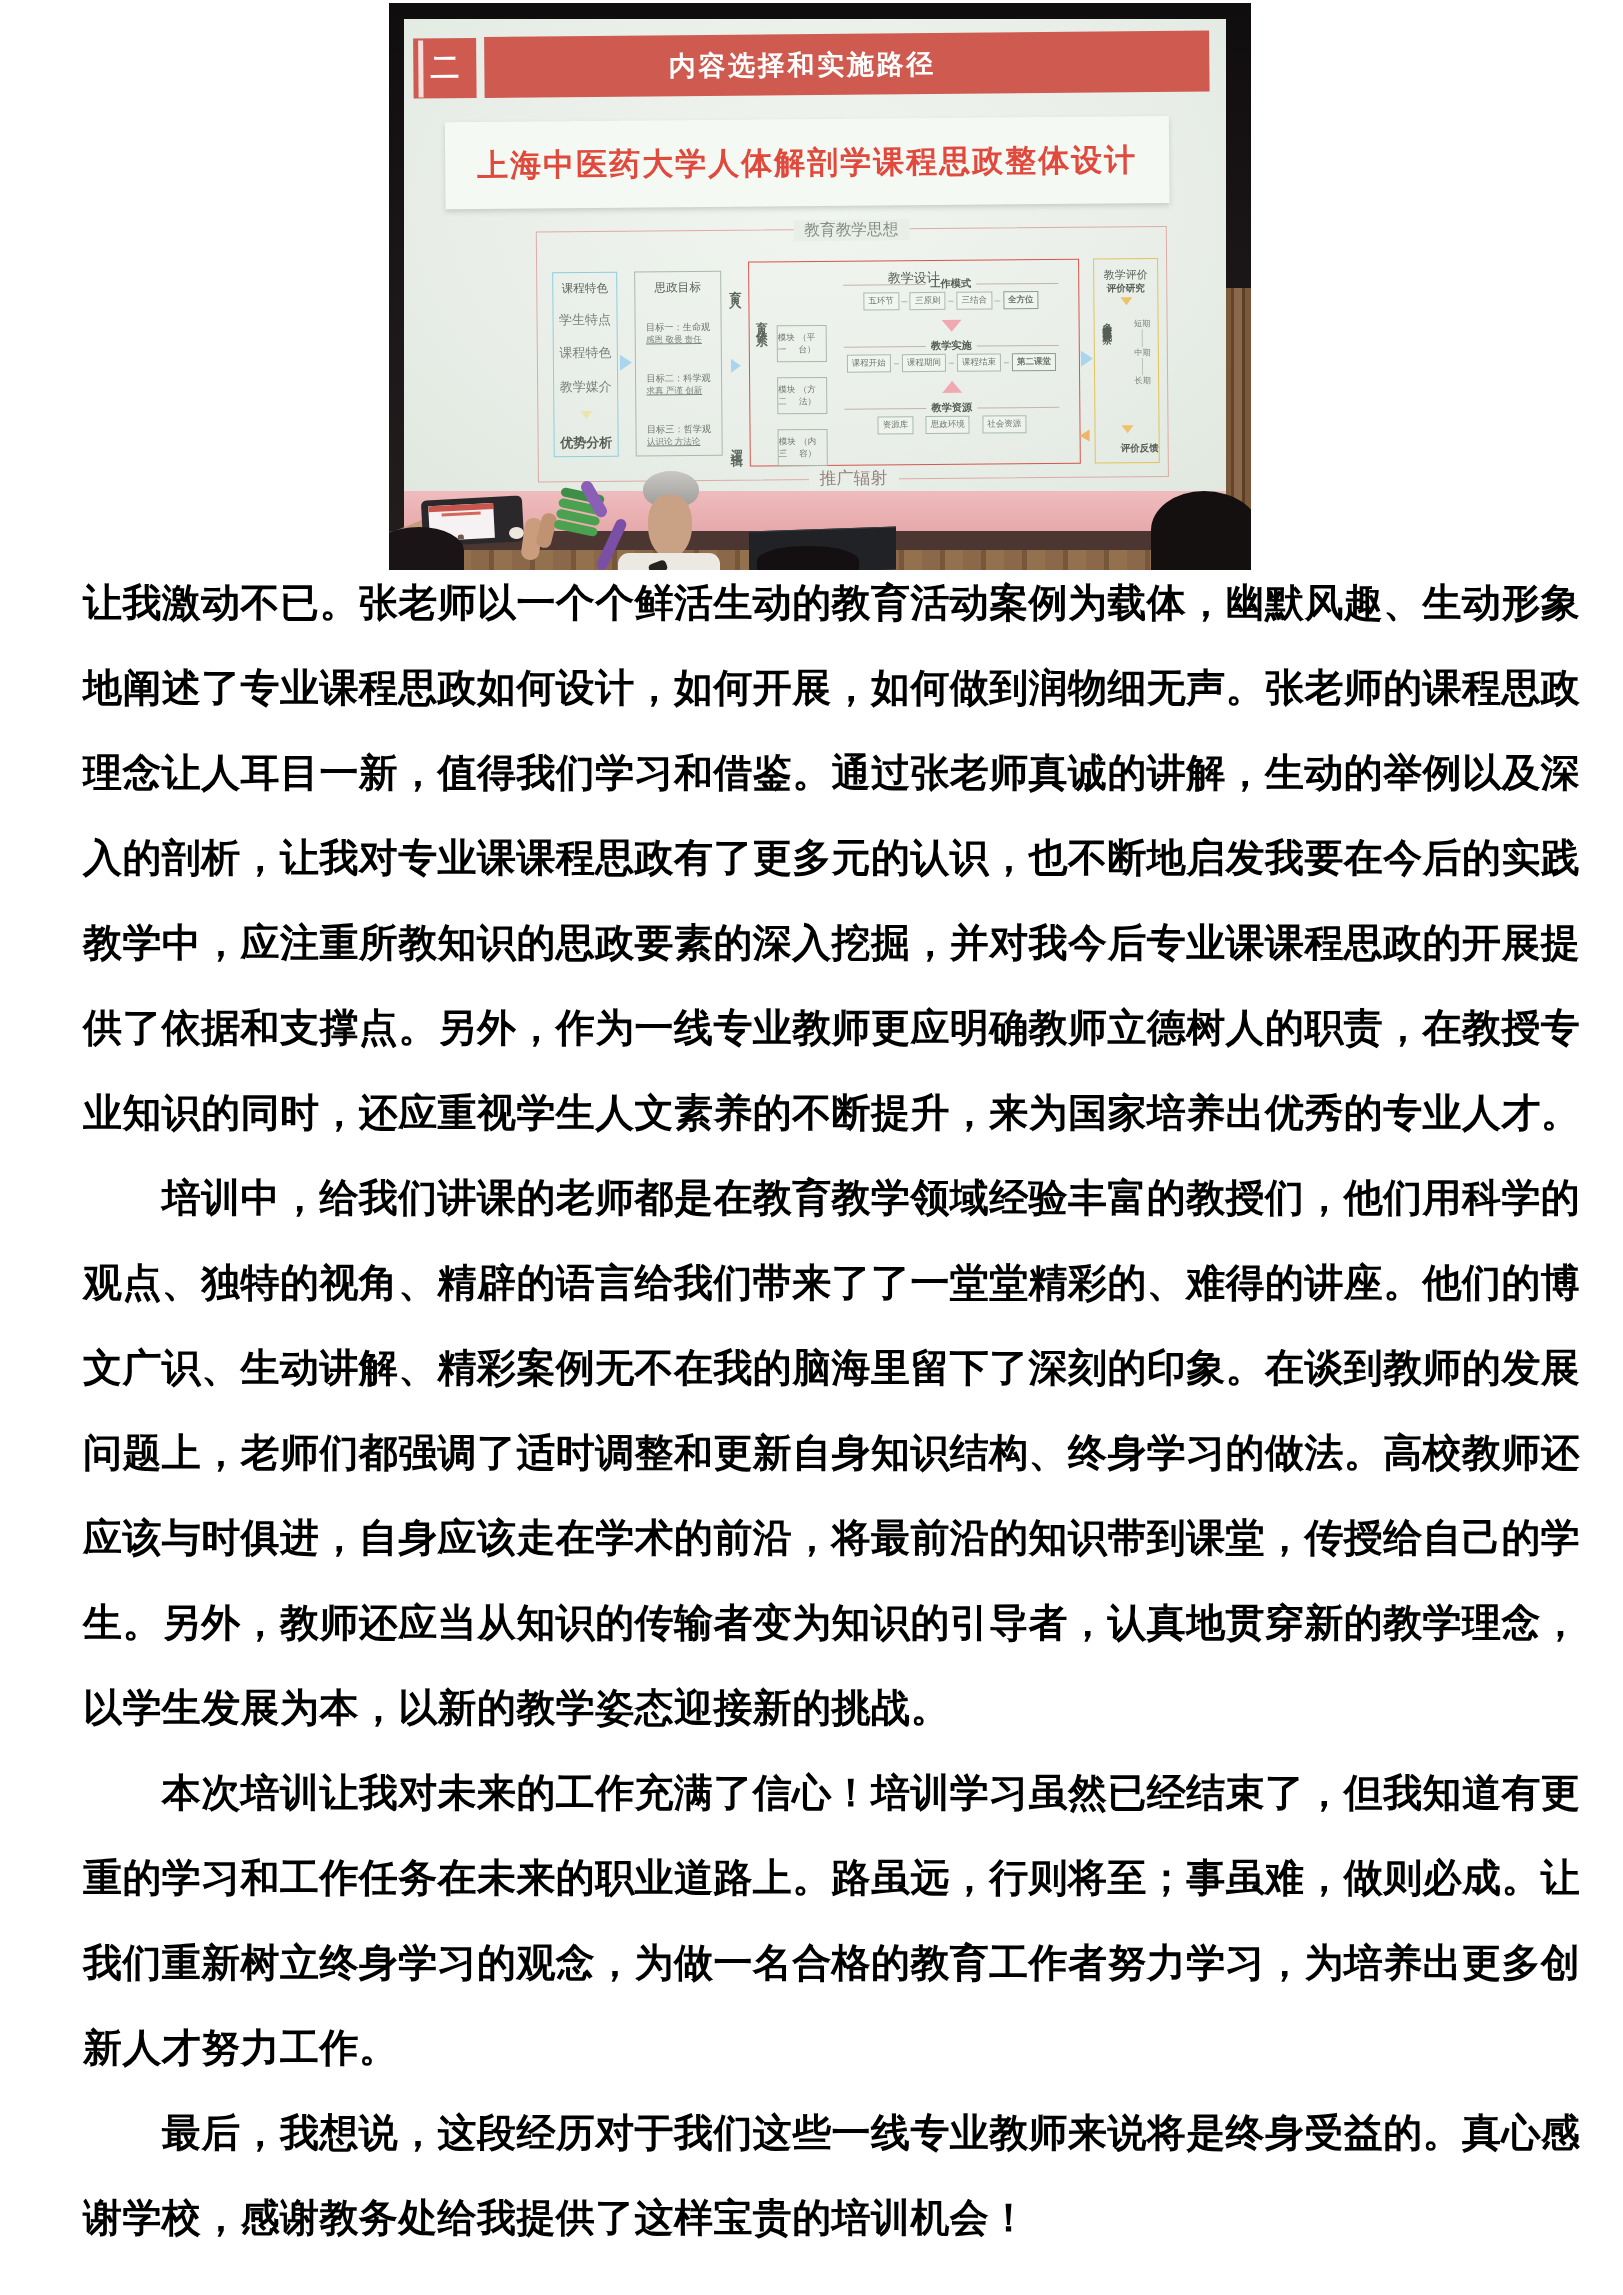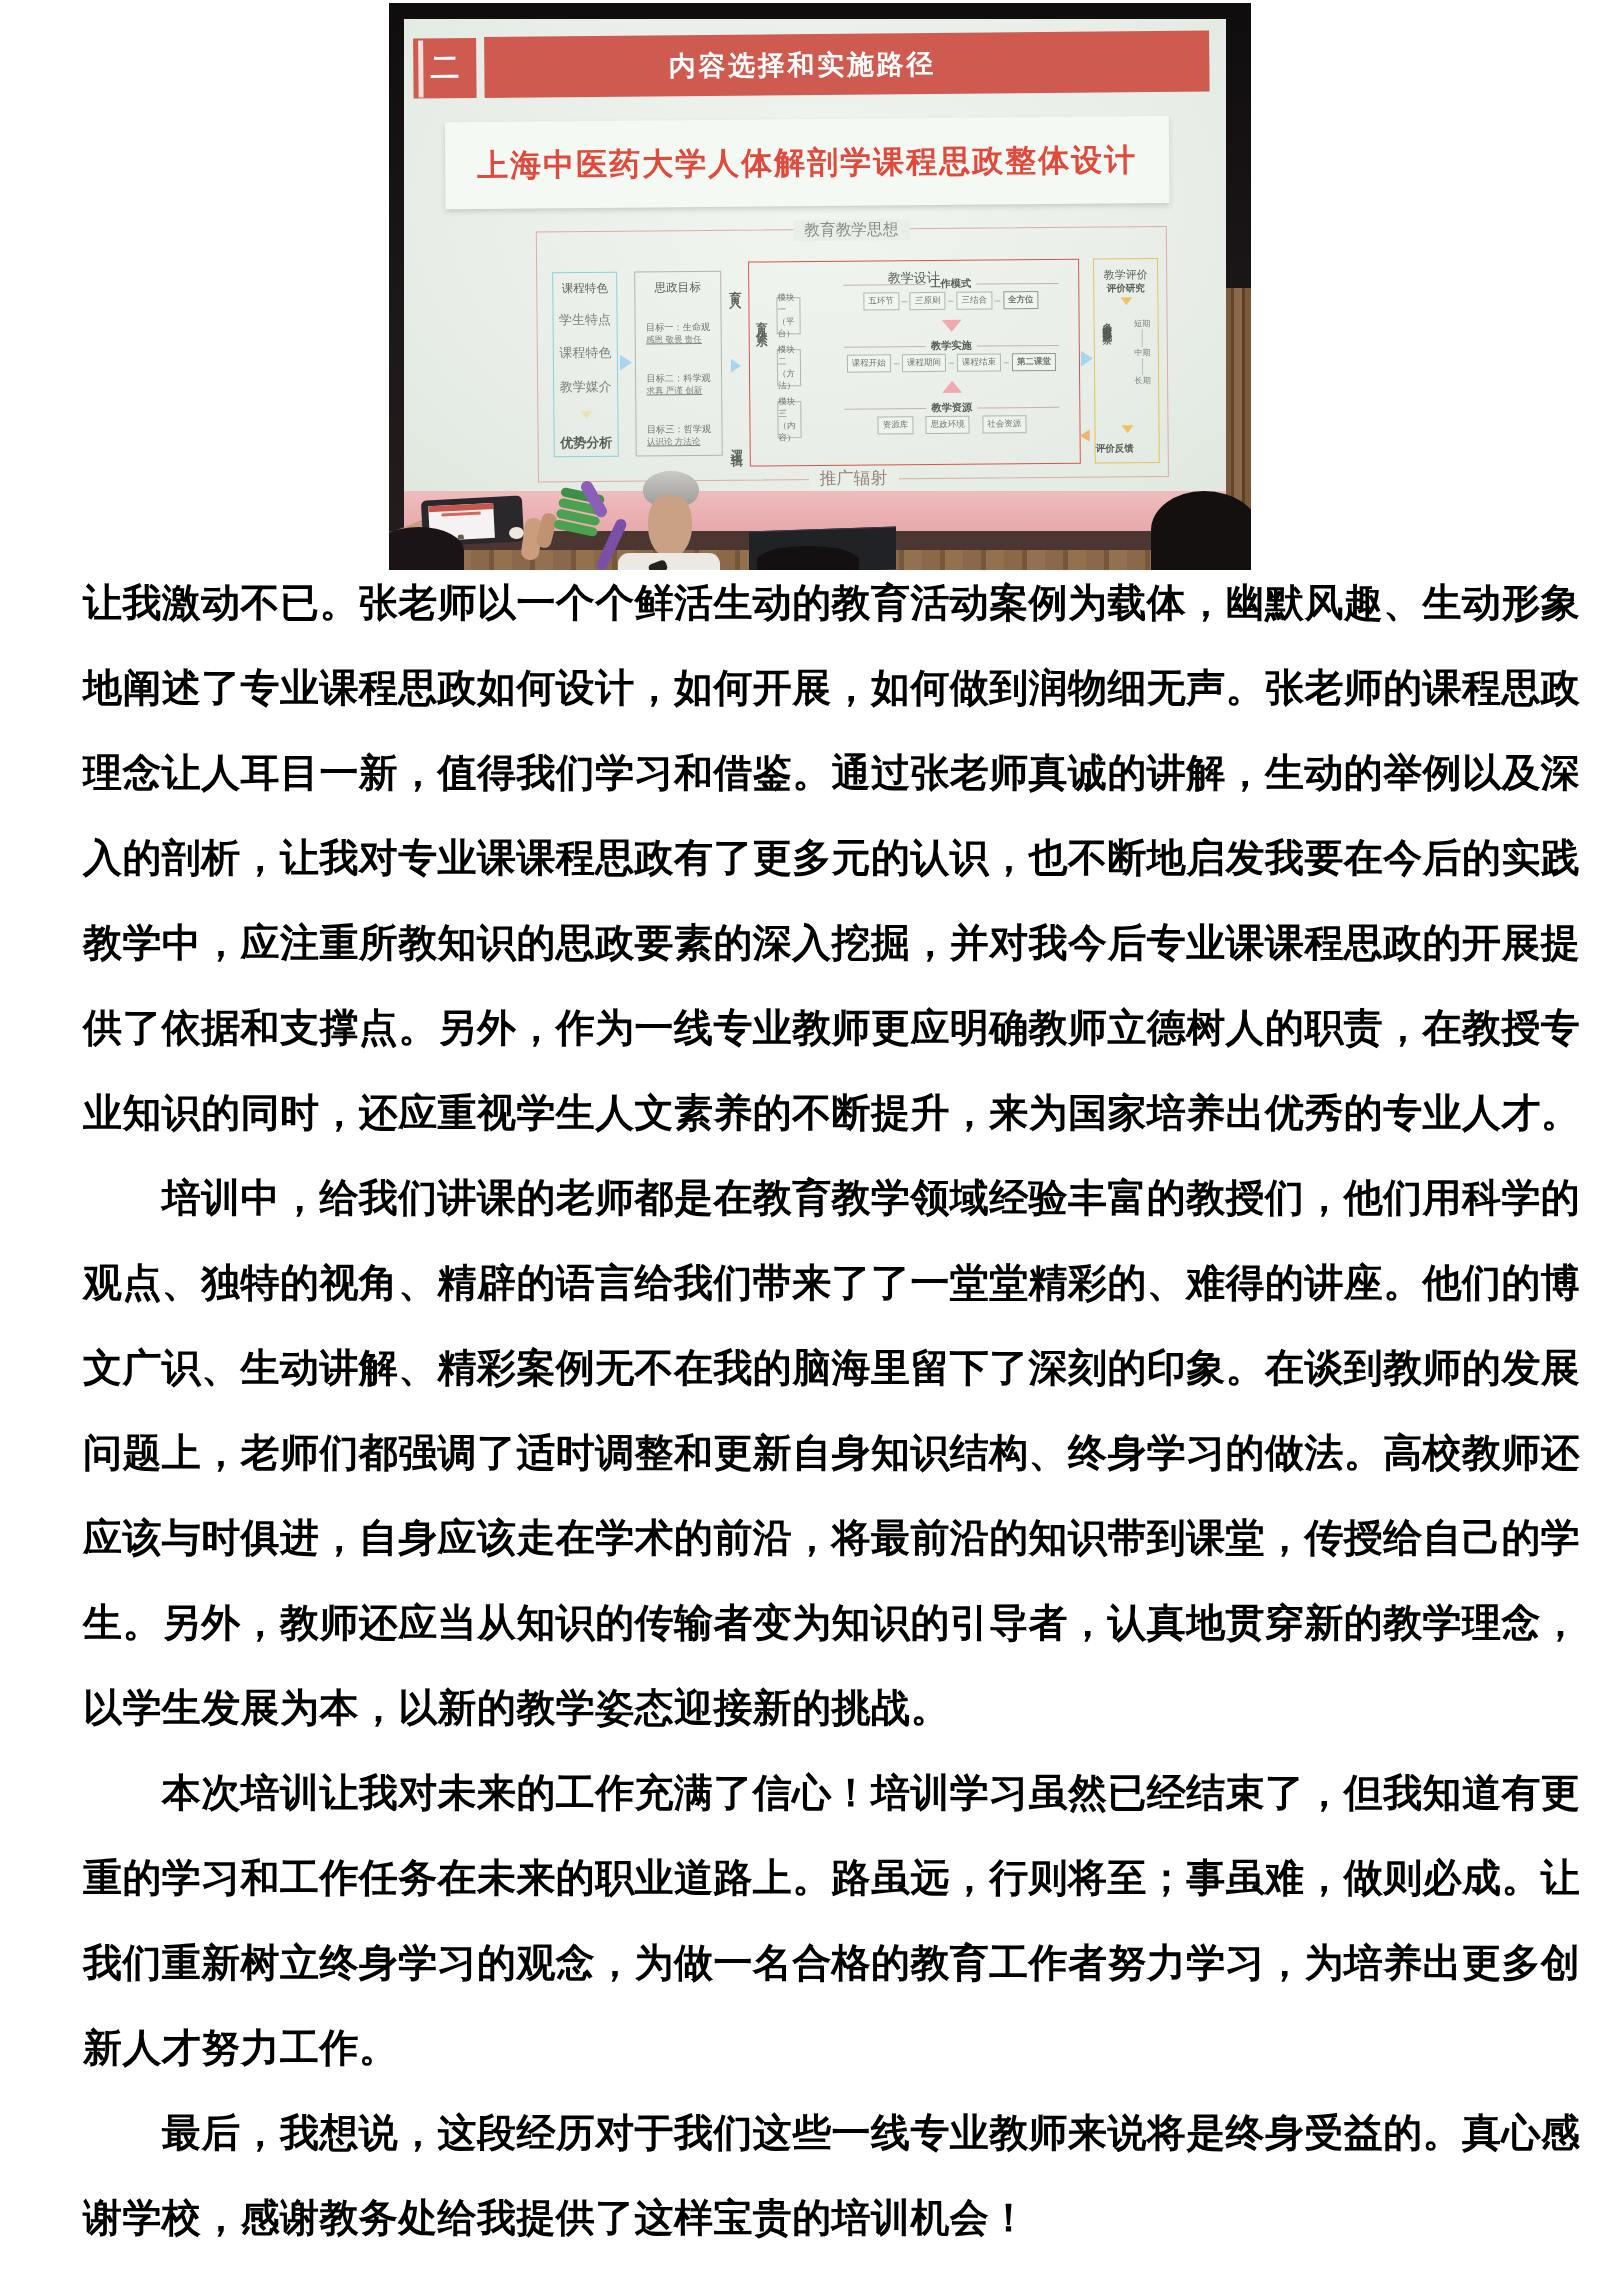--- a/index.html
+++ b/index.html
@@ -34,41 +34,41 @@
   .goals{left:97px;top:40px;width:87px;height:185px;justify-content:space-between;padding:4.1px 1.4px 6.8px;}
   .goal .g1{font-size:9.2px;color:#6d766d;text-align:center;}
   .goal .g2{font-size:8.5px;color:#79827a;text-align:left;text-decoration:underline;}
   .bridge{position:absolute;left:188px;top:50px;width:19px;height:169px;display:flex;flex-direction:column;align-items:center;justify-content:space-between;}
   .vtext{writing-mode:vertical-rl;text-orientation:upright;}
   .bridge .vtext{font-size:12.3px;font-weight:bold;color:#5d665d;letter-spacing:5.5px;}
 
   .design{position:absolute;left:211px;top:31px;width:331px;height:205px;border:1.7px solid #d6554c;}
   .design .dg-title{position:absolute;left:0;right:0;top:4.1px;text-align:center;font-size:13px;}
   .sysv{position:absolute;left:4.1px;top:49px;font-size:11.6px;font-weight:bold;color:#5d665d;letter-spacing:4.8px;}
-  .module{position:absolute;left:27px;width:24px;height:37px;border:0.7px solid #a9b9ad;display:flex;flex-direction:column;align-items:center;justify-content:center;font-size:8.5px;color:#6d766d;}
+  .module{position:absolute;left:27px;width:50px;height:37px;border:0.7px solid #a9b9ad;display:flex;flex-direction:row;align-items:center;justify-content:center;font-size:8.5px;color:#6d766d;margin-top:28px;}
   .m1{top:35px;}.m2{top:87px;}.m3{top:139px;}
   .dzone{position:absolute;left:80px;top:0;width:243px;height:205px;}
   .tag-row{position:absolute;left:13.6px;right:13.6px;display:flex;align-items:center;gap:5.5px;font-size:10.2px;font-weight:bold;color:#555e55;}
   .tag-row::before,.tag-row::after{content:"";flex:1;border-top:1px solid #c2b3ae;}
   .boxrow{position:absolute;left:0;right:0;display:flex;align-items:center;justify-content:center;gap:2.7px;}
   .cell{border:0.7px solid #a9b9ad;padding:2px 4.1px;font-size:8.5px;color:#6d766d;white-space:nowrap;background:rgba(255,255,255,.25);}
   .cell.strong{border-width:1px;border-color:#8d9b90;font-weight:bold;}
   .hdash{width:5.5px;border-top:1px solid #a9b9ad;}
   .wm-label{top:16.4px;} .wm-row{top:31px;}
   .ar-dn{top:59px;} .im-label{top:78px;} .im-row{top:93px;}
   .ar-up{top:120px;} .rs-label{top:140px;} .rs-row{top:155px;gap:12.3px;}
 
   .eval{position:absolute;left:556px;top:31px;width:65px;height:205px;border:1.4px solid #e2c35c;}
   .eval .dg-title{position:absolute;left:0;right:0;top:4.1px;text-align:center;font-size:11px;}
   .ev-research{position:absolute;left:0;right:0;top:23px;text-align:center;font-size:9.5px;font-weight:bold;color:#555e55;}
   .ev-vtext{position:absolute;left:5.5px;top:55px;font-size:9.5px;font-weight:bold;color:#555e55;letter-spacing:2px;}
   .periods{position:absolute;left:34px;top:59px;width:27px;display:flex;flex-direction:column;align-items:center;}
   .periods .p{font-size:8.2px;color:#79827a;}
   .periods .vline{width:1px;height:17.7px;background:#b9c3ba;}
-  .ev-feedback{position:absolute;left:0;right:0;top:183px;text-align:left;font-size:9.5px;font-weight:bold;color:#555e55;}
+  .ev-feedback{position:absolute;left:0;right:0;top:183px;text-align:right;font-size:9.5px;font-weight:bold;color:#555e55;}
 
   .tri-r{width:0;height:0;border-top:8.9px solid transparent;border-bottom:8.9px solid transparent;border-left:12.3px solid #a9d6ee;}
   .arrow1{position:absolute;left:82px;top:123px;}
   .arrow2{position:absolute;left:543px;top:123px;}
   .bridge .tri-r{border-top-width:7.5px;border-bottom-width:7.5px;border-left-width:10.2px;}
   .tri-dn-pink{width:0;height:0;border-left:10.2px solid transparent;border-right:10.2px solid transparent;border-top:12.3px solid #f0a9b3;position:absolute;left:50%;transform:translateX(-50%);}
   .tri-up-pink{width:0;height:0;border-left:10.2px solid transparent;border-right:10.2px solid transparent;border-bottom:12.3px solid #f0a9b3;position:absolute;left:50%;transform:translateX(-50%);}
   .tri-dn-org{width:0;height:0;border-left:6.1px solid transparent;border-right:6.1px solid transparent;border-top:8.2px solid #efc26a;position:absolute;left:50%;transform:translateX(-50%);}
   .ev-a1{top:38px;} .ev-a2{top:166px;}
   .tri-dn-pale{width:0;height:0;border-left:6.8px solid transparent;border-right:6.8px solid transparent;border-top:8.9px solid #ece4af;}

